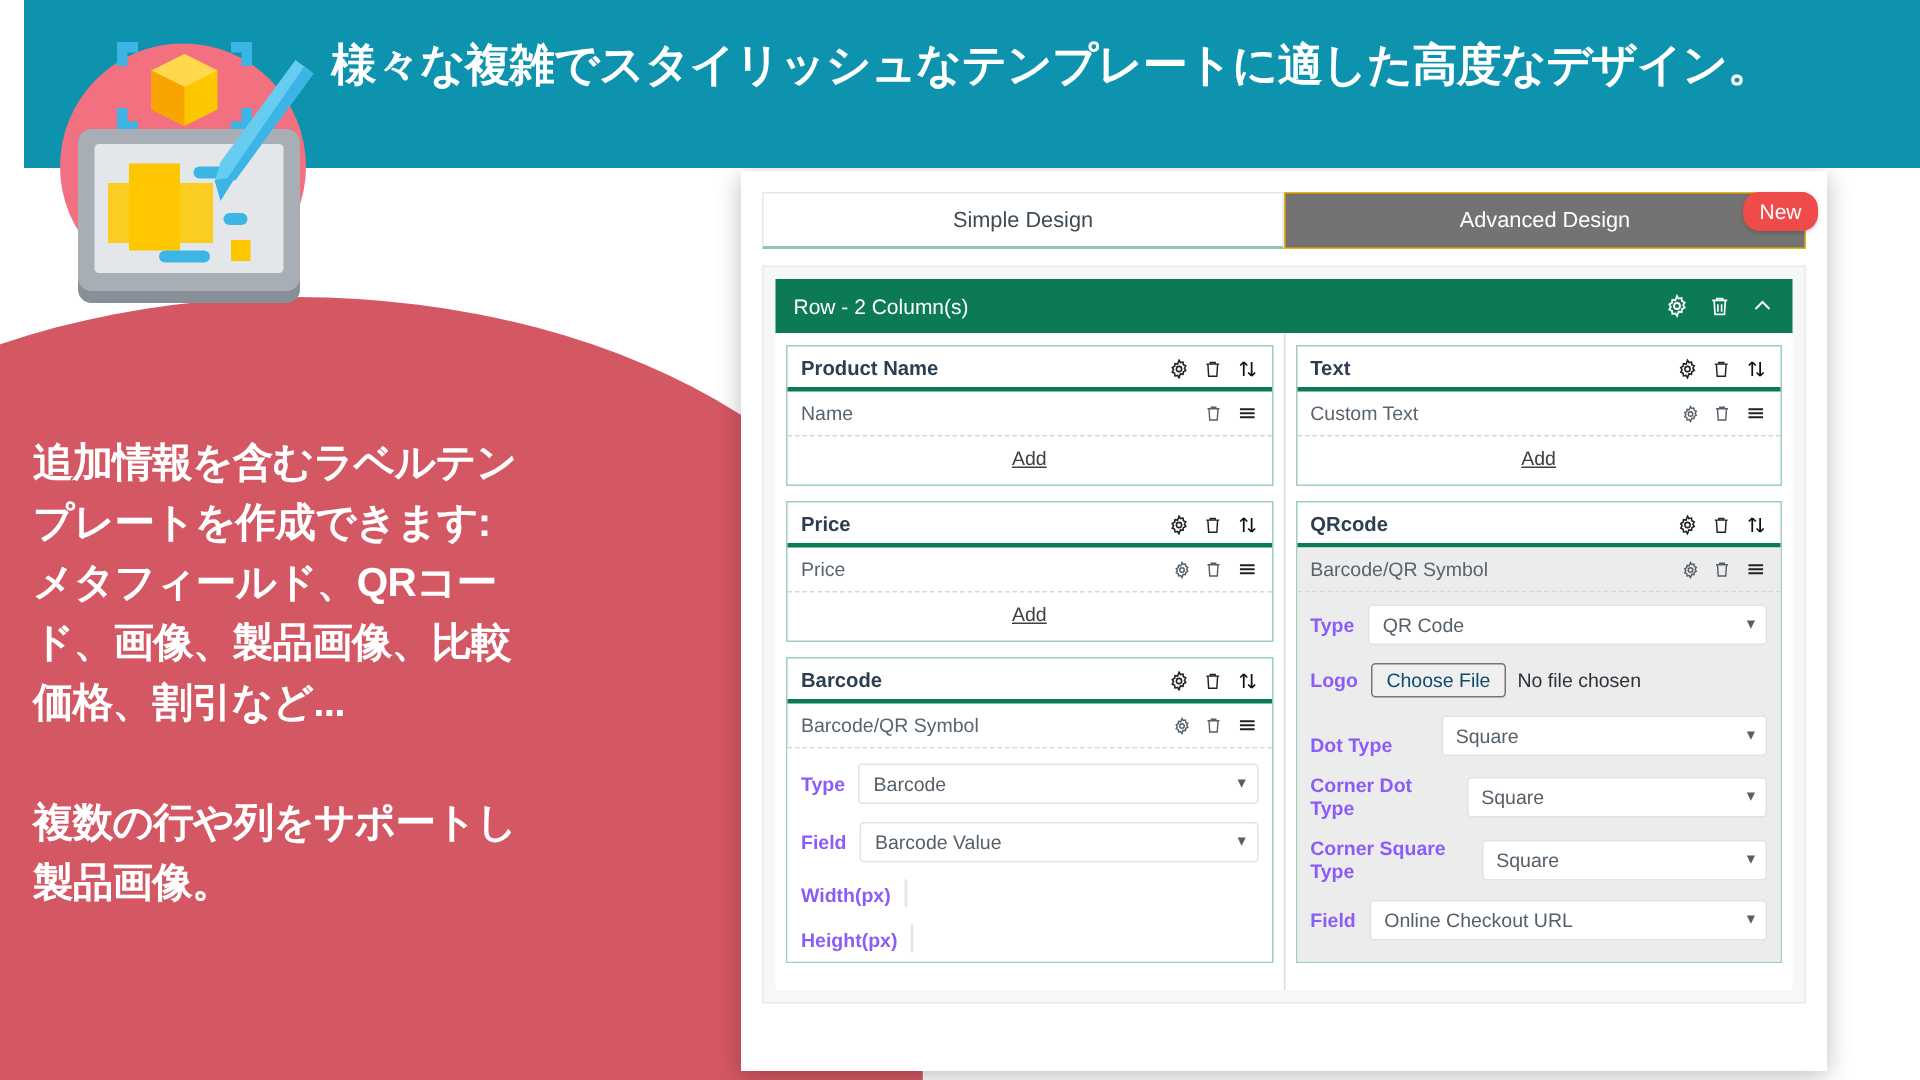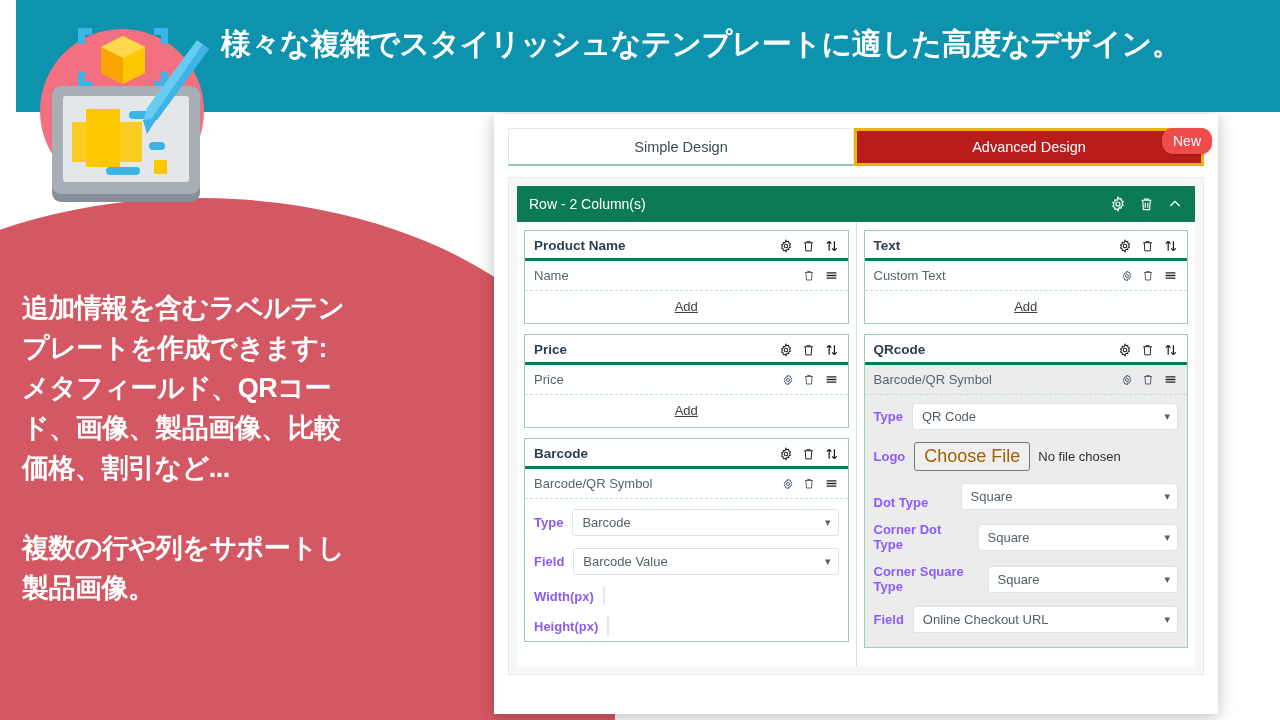--- a/index.html
+++ b/index.html
@@ -50,21 +50,21 @@
     overflow:hidden;
   }
   .app-inner{position:absolute;left:0;top:0;width:724px;height:684px;padding:14px 14px 0 14px;box-sizing:border-box;}
   
   .tabs{display:flex;height:38px;}
   .tab{
     flex:1;display:flex;align-items:center;justify-content:center;
     font-size:14.5px;color:#3e4a54;
   }
   .tab.inactive{background:#ffffff;border:1px solid #e3e8ea;border-bottom:2px solid #8fc5b2;box-sizing:border-box;}
-  .tab.active{background:#b91c1c;color:#ffffff;border:3px solid #eab308;box-sizing:border-box;}
+  .tab.active{background:#737373;color:#ffffff;border:1px solid #eab308;box-sizing:border-box;}
   .newbadge{
     position:absolute;right:6px;top:14px;
     background:#ef4b4b;color:#fff;border-radius:11px;
     padding:5px 11px;font-size:14px;z-index:9;
     box-shadow:0 1px 3px rgba(0,0,0,.2);
   }
   
   .rowbox{margin-top:11px;background:#f5f7f8;border:1px solid #e7ebee;padding:8px;box-sizing:border-box;}
   .rowhead{
     background:#0d7a56;color:#fff;height:36px;display:flex;align-items:center;
@@ -103,21 +103,21 @@
   .sel{
     width:100%;height:27px;background:#fff;border:1px solid #dfe3e6;
     border-radius:3px;font-size:13px;color:#555f68;
     display:flex;align-items:center;padding:0 22px 0 9px;box-sizing:border-box;
   }
   .chev{position:absolute;right:8px;top:8px;color:#55606a;font-size:11px;line-height:11px;}
   .txtin{width:100%;height:28px;background:#fff;border:1px solid #e3e8ec;border-radius:2px;box-sizing:border-box;}
   .filerow{display:flex;align-items:center;}
   .filebtn{
     border:1px solid #767676;background:#efefef;border-radius:3px;
-    padding:3px 9px;font-size:18px;color:#a16207;
+    padding:3px 9px;font-size:13px;color:#0c4a6e;
   }
   .filetxt{font-size:13px;color:#2b3238;margin-left:8px;}
   svg{display:block;}
 </style>
 </head>
 <body>
 
 <div class="blob"></div>
 <div class="blob-foot"></div>
 

